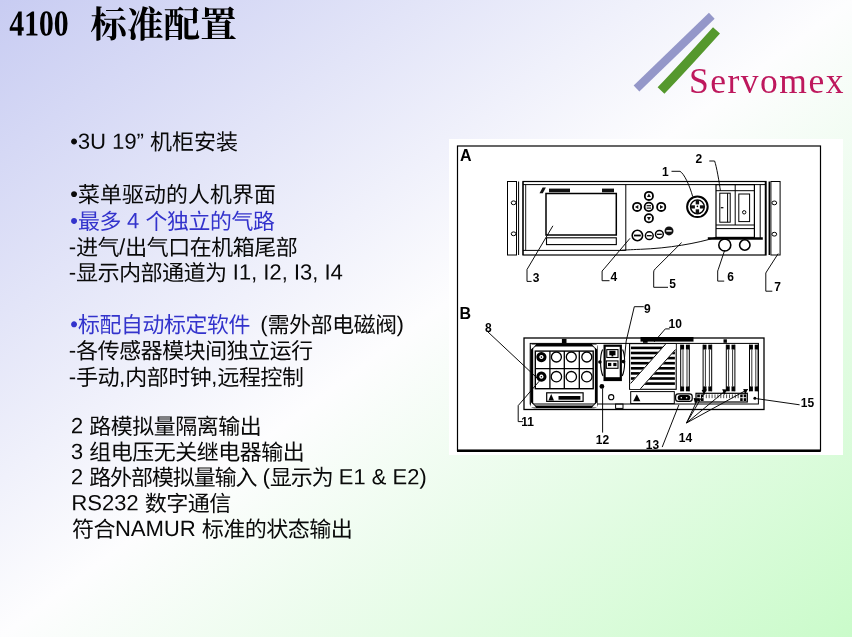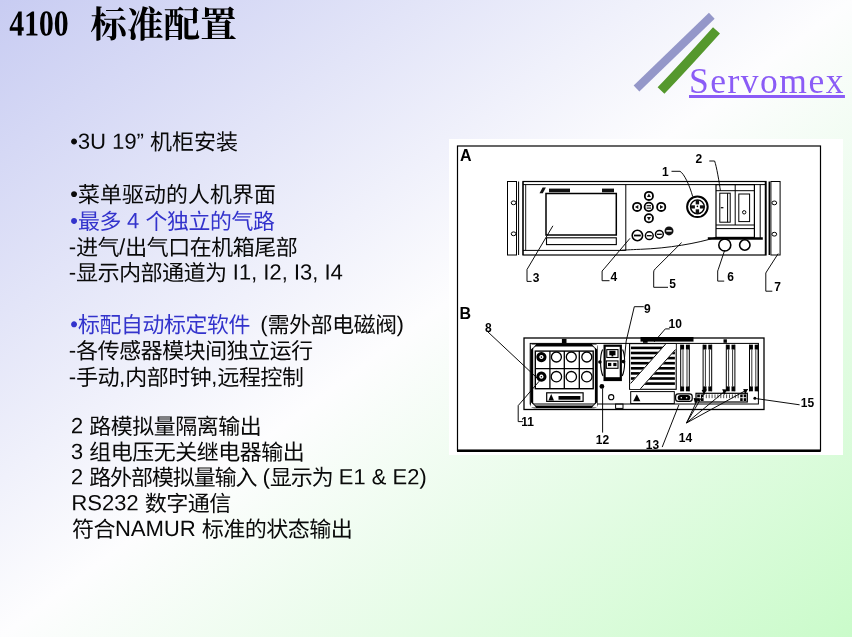--- a/index.html
+++ b/index.html
@@ -1,18 +1,18 @@
 <!DOCTYPE html>
 <html><head><meta charset="utf-8"><style>
 html,body{margin:0;padding:0;}
 body{width:852px;height:637px;overflow:hidden;position:relative;
  background:linear-gradient(143.2deg,#c8ccf2 0%,#fdfdfe 50%,#cafbca 100%);
  font-family:"Liberation Sans",sans-serif;}
 #servx{position:absolute;left:689px;top:63.6px;font-family:"Liberation Serif",serif;
- font-size:35.5px;color:#8b5cf6;letter-spacing:1.5px;line-height:1;text-decoration:underline;}
+ font-size:35.5px;color:#be185d;letter-spacing:1.5px;line-height:1;}
 </style></head>
 <body>
 <div id="servx">Servomex</div>
 <svg width="852" height="637" viewBox="0 0 852 637" style="position:absolute;left:0;top:0">
 <defs>
       <path id="g0" d="M636 682Q636 569 554 485Q473 401 355 401Q242 401 162 484Q81 567 81 682Q81 797 162 876Q243 956 355 956Q471 956 554 876Q636 795 636 682Z"></path>
       <path id="g1" d="M1049 389Q1049 194 925 87Q801 -20 571 -20Q357 -20 230 76Q102 173 78 362L264 379Q300 129 571 129Q707 129 784 196Q862 263 862 395Q862 510 774 574Q685 639 518 639H416V795H514Q662 795 744 860Q825 924 825 1038Q825 1151 758 1216Q692 1282 561 1282Q442 1282 368 1221Q295 1160 283 1049L102 1063Q122 1236 246 1333Q369 1430 563 1430Q775 1430 892 1332Q1010 1233 1010 1057Q1010 922 934 838Q859 753 715 723V719Q873 702 961 613Q1049 524 1049 389Z"></path>
       <path id="g2" d="M731 -20Q558 -20 429 43Q300 106 229 226Q158 346 158 512V1409H349V528Q349 335 447 235Q545 135 730 135Q920 135 1026 238Q1131 342 1131 541V1409H1321V530Q1321 359 1248 235Q1176 111 1044 46Q911 -20 731 -20Z"></path>
       <path id="g4" d="M156 0V153H515V1237L197 1010V1180L530 1409H696V153H1039V0Z"></path>
       <path id="g5" d="M1042 733Q1042 370 910 175Q777 -20 532 -20Q367 -20 268 50Q168 119 125 274L297 301Q351 125 535 125Q690 125 775 269Q860 413 864 680Q824 590 727 536Q630 481 514 481Q324 481 210 611Q96 741 96 956Q96 1177 220 1304Q344 1430 565 1430Q800 1430 921 1256Q1042 1082 1042 733ZM846 907Q846 1077 768 1180Q690 1284 559 1284Q429 1284 354 1196Q279 1107 279 956Q279 802 354 712Q429 623 557 623Q635 623 702 658Q769 694 808 759Q846 824 846 907Z"></path>

